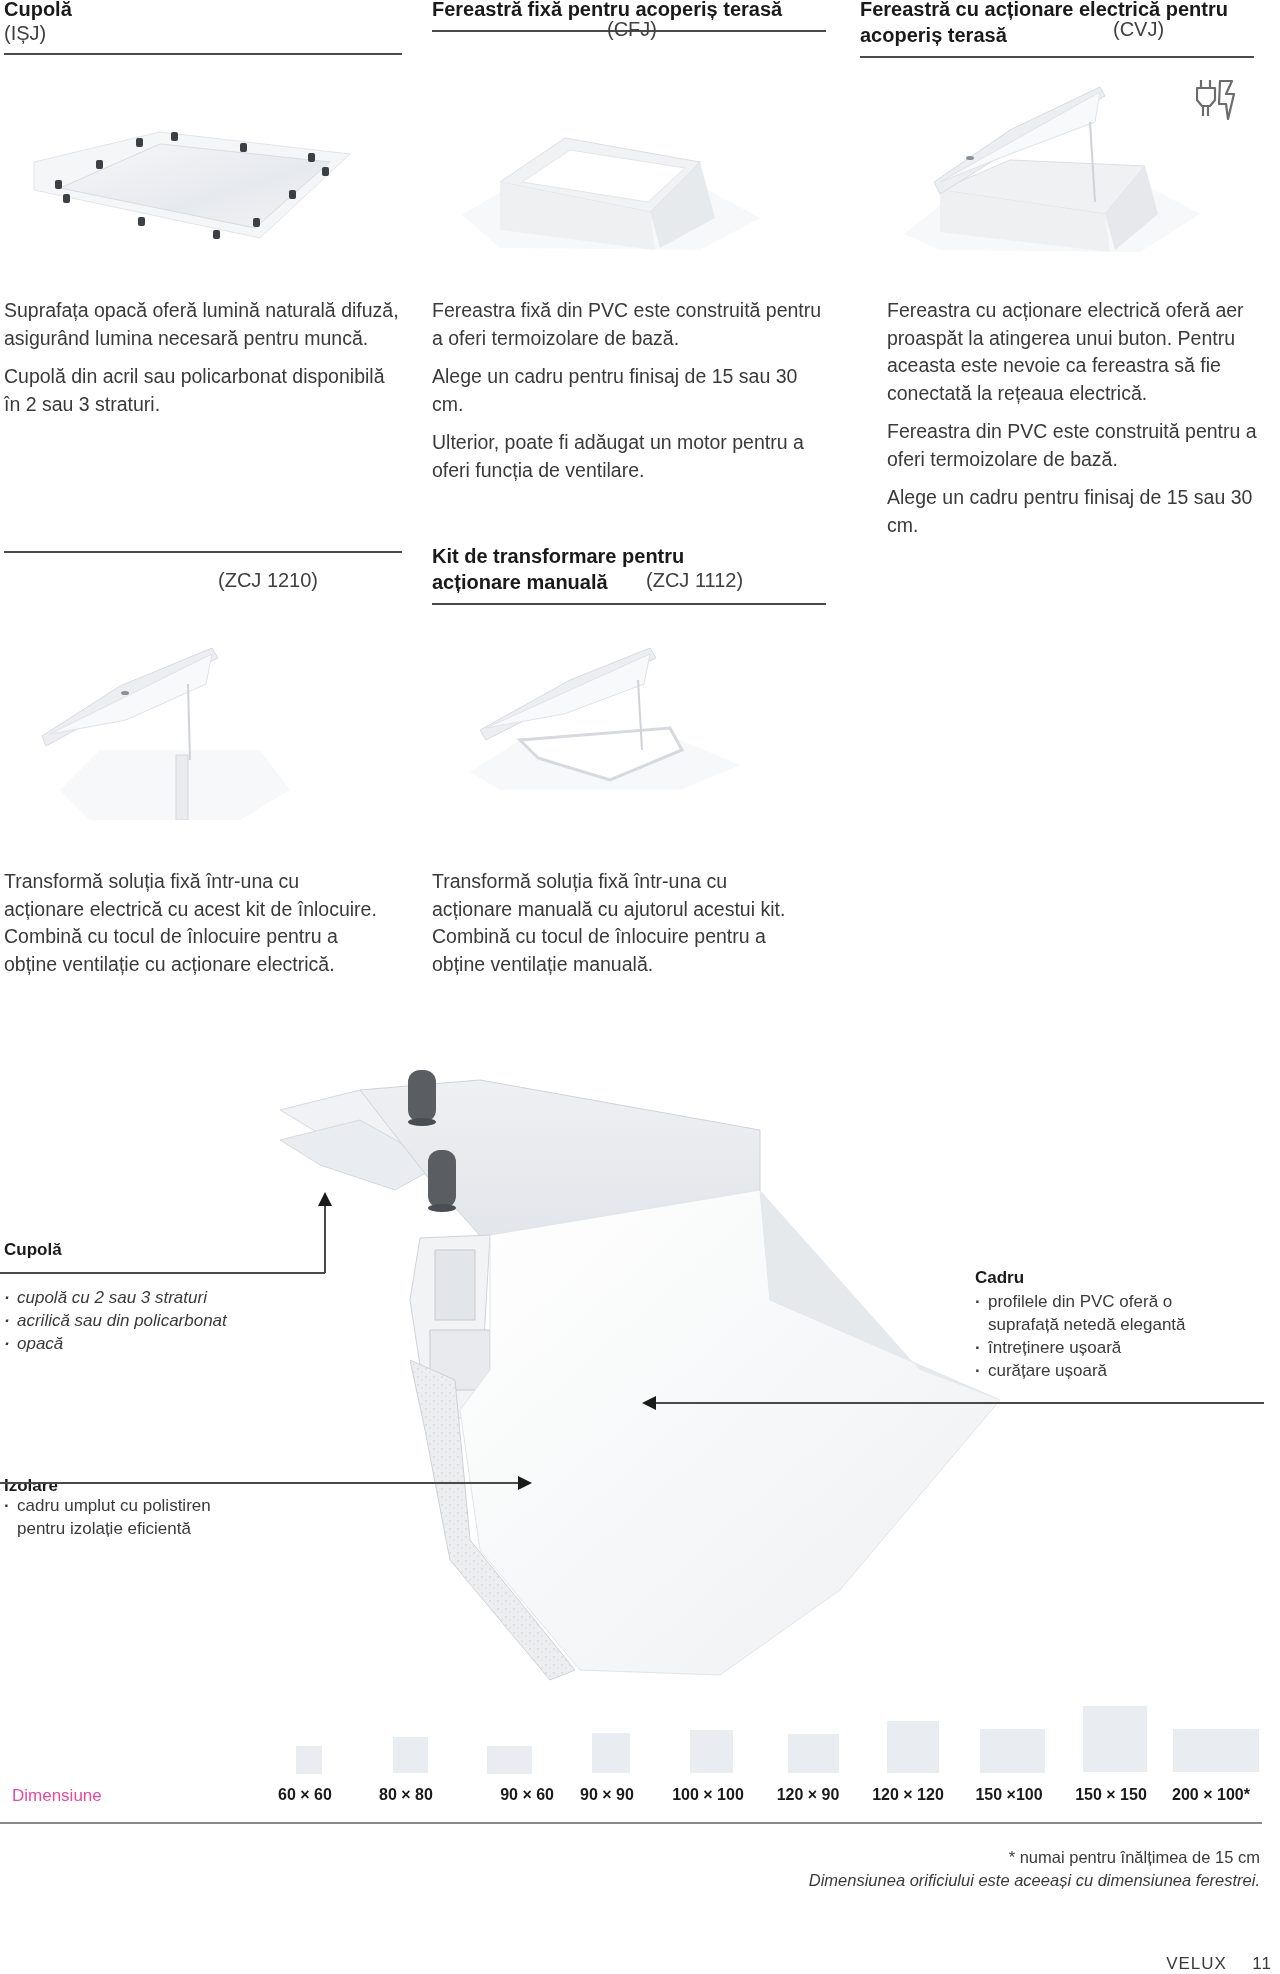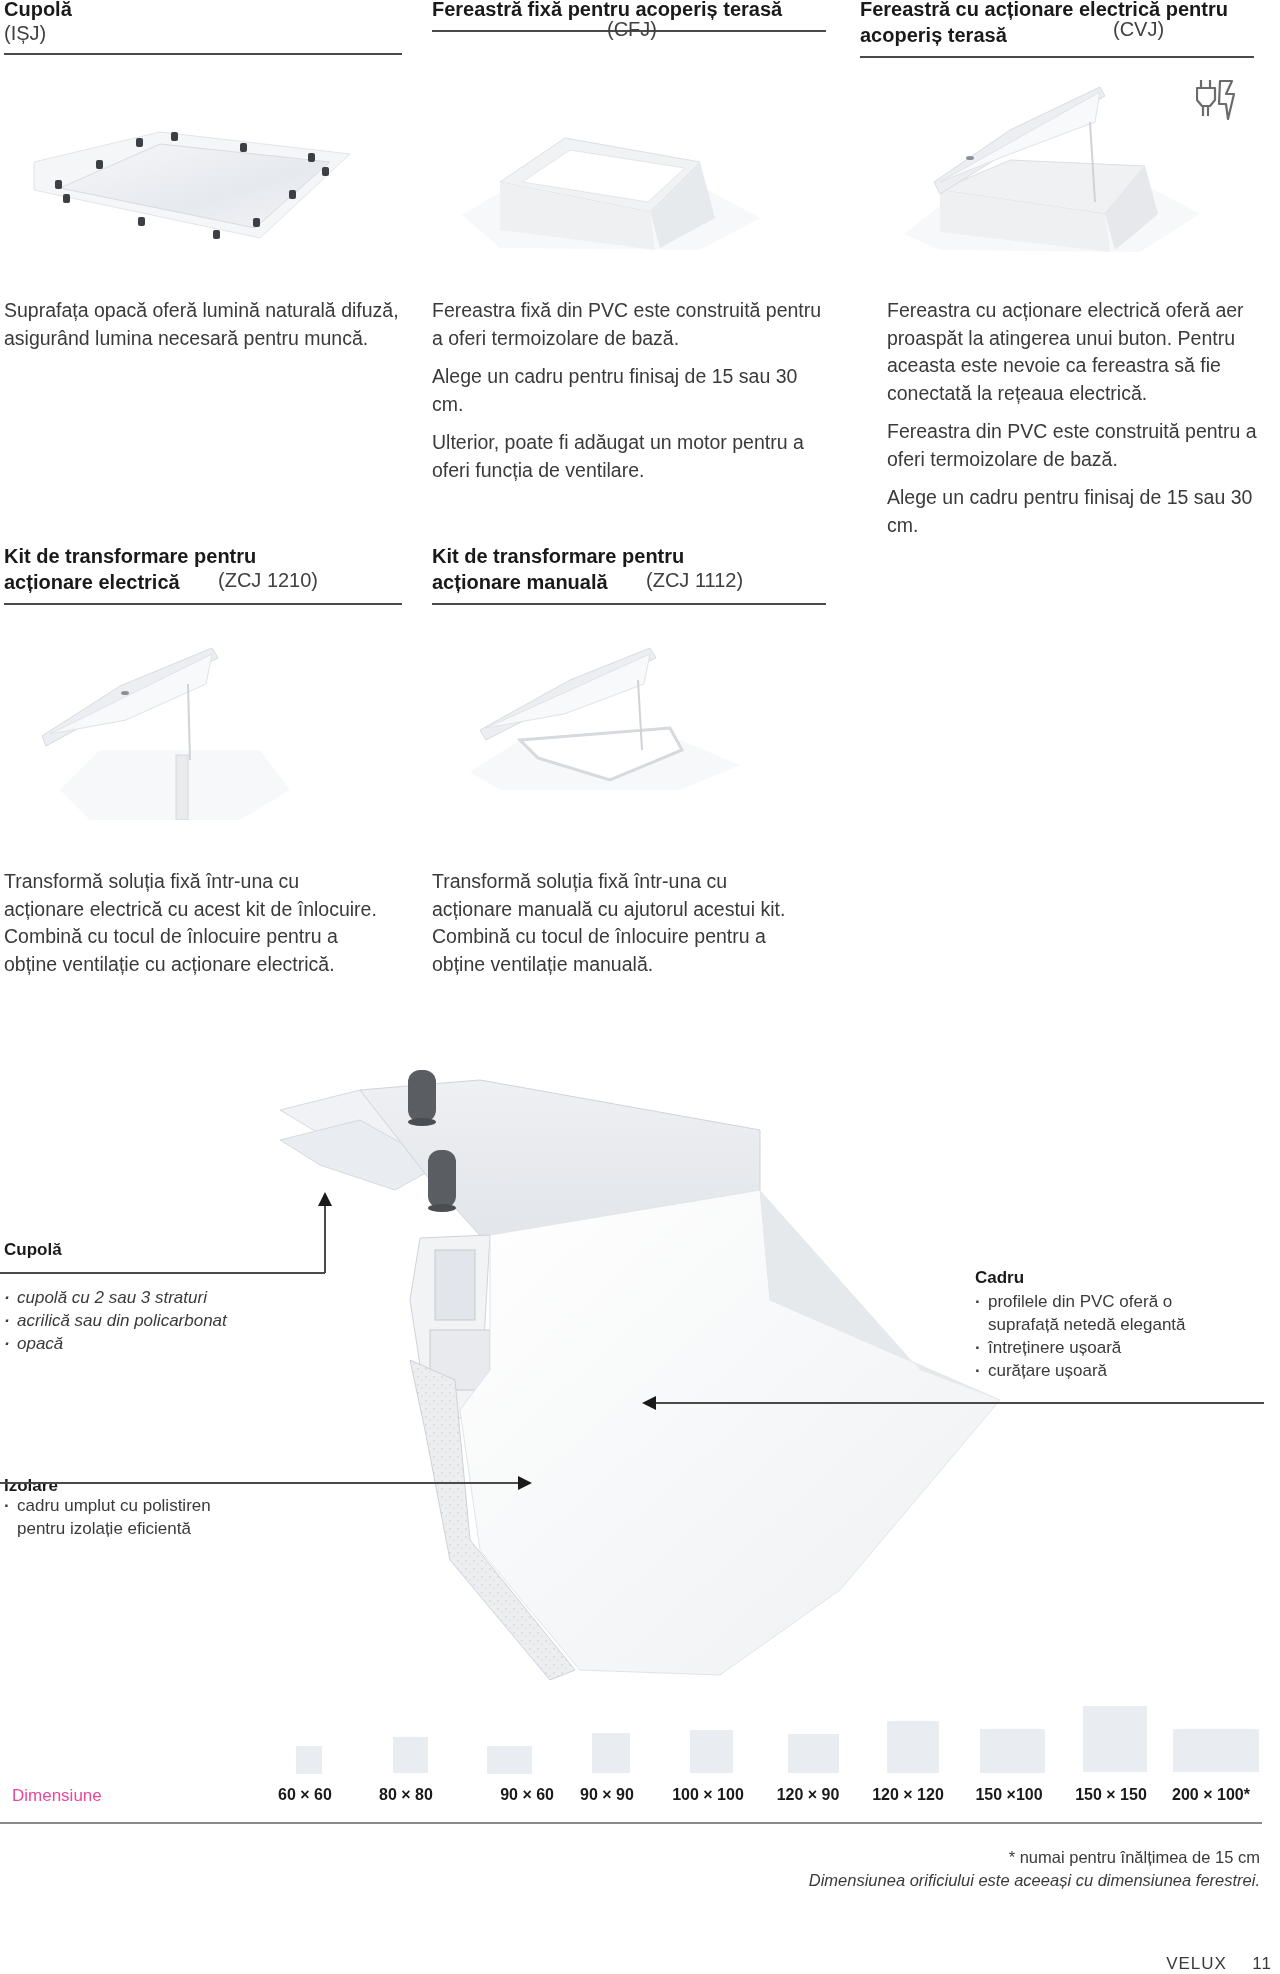--- a/index.html
+++ b/index.html
@@ -112,36 +112,36 @@
     <polygon points="205,132 245,84 258,132 215,168" fill="#e6e8eb"></polygon>
     <polygon points="34,100 110,48 200,5 205,14 120,62 40,112" fill="#eceef1" stroke="#d8dbdf"></polygon>
     <polygon points="40,100 200,10 195,40 110,72" fill="#f8f9fa" stroke="#e0e2e6"></polygon>
     <line x1="190" y1="40" x2="195" y2="120" stroke="#cfd3d8" stroke-width="2"></line>
     <ellipse cx="70" cy="76" rx="4" ry="2" fill="#8a8f96"></ellipse>
   </svg>
 </div>
 
 <div class="body-text" style="left:4px; top:297px;">
   <p>Suprafața opacă oferă lumină naturală difuză, asigurând lumina necesară pentru muncă.</p>
+  <p>Cupolă din acril sau policarbonat disponibilă în 2 sau 3 straturi.</p>
 </div>
 
 <div class="body-text" style="left:432px; top:297px; width:400px;">
   <p>Fereastra fixă din PVC este construită pentru a oferi termoizolare de bază.</p>
   <p>Alege un cadru pentru finisaj de 15 sau 30 cm.</p>
   <p>Ulterior, poate fi adăugat un motor pentru a oferi funcția de ventilare.</p>
 </div>
 
 <div class="body-text" style="left:860px; top:297px; width:400px;margin-left:27px;">
   <p>Fereastra cu acționare electrică oferă aer proaspăt la atingerea unui buton. Pentru aceasta este nevoie ca fereastra să fie conectată la rețeaua electrică.</p>
   <p>Fereastra din PVC este construită pentru a oferi termoizolare de bază.</p>
   <p>Alege un cadru pentru finisaj de 15 sau 30 cm.</p>
 </div>
 
 <div class="col-head" style="left:4px; top:543px;">
-  <div class="title" style="width:300px;"><span>Kit de transformare pentru acționare electrică</span></div>
   <span class="code" style="position:absolute; left:214px; top:26px;">(ZCJ 1210)</span>
 </div>
 
 <div class="col-head" style="left:432px; top:543px; width:394px;">
   <div class="title" style="width:300px;"><span>Kit de transformare pentru acționare manuală</span></div>
   <span class="code" style="position:absolute; left:214px; top:26px;">(ZCJ 1112)</span>
 </div>
 
 <div class="prod-img" style="left:30px; top:640px; width:290px; height:180px;">
   <svg width="290" height="180" viewBox="0 0 290 180">

